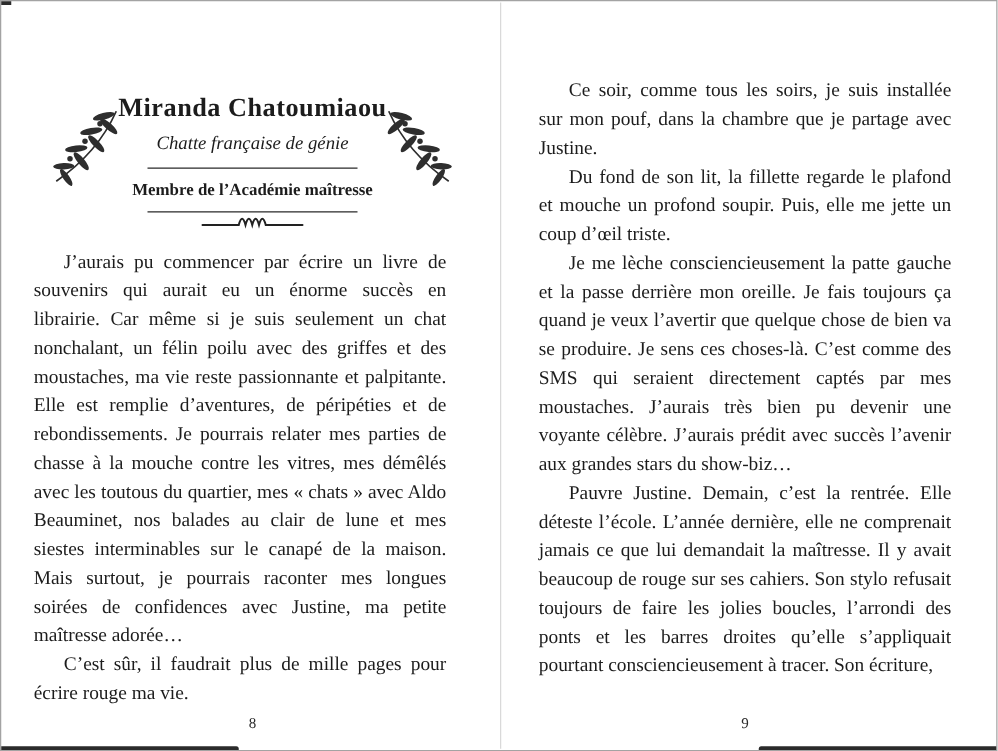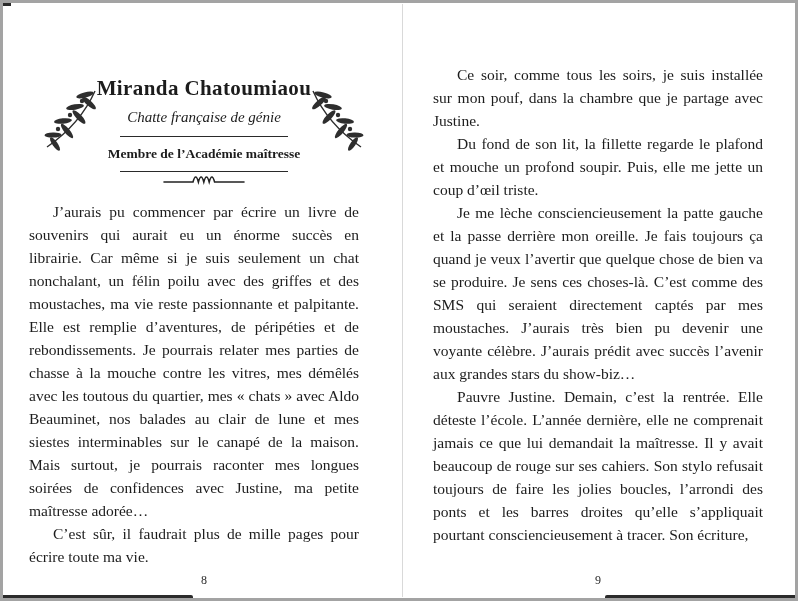--- a/index.html
+++ b/index.html
@@ -10,21 +10,21 @@
     overflow: hidden;
     background: #ffffff;
     font-family: "Liberation Serif", serif;
     color: #1c1c1c;
   }
   .frame {
     position: absolute;
     left: 0; top: 0;
     width: 798px; height: 601px;
     box-sizing: border-box;
-    border: 3px solid #a3a3a3;
+    border: 1px solid #a3a3a3;
     background: #ffffff;
   }
   .gutter {
     position: absolute;
     left: 399px; top: 1px; bottom: 1px;
     width: 1px;
     background: #d9d9d9;
   }
   .page {
     position: absolute;
@@ -169,21 +169,21 @@
     <div class="squiggle-wrap">
       <span>
         <svg width="84" height="18" viewBox="0 0 84 18">
           <path d="M2 11 H31 q2.7 -10 5.4 0 q2.7 -10 5.4 0 q2.7 -10 5.4 0 q2.7 -10 5.4 0 H82" fill="none" stroke="#222222" stroke-width="1.6" stroke-linecap="round"></path>
         </svg>
       </span>
     </div>
 
     <div class="body-text left-body">
       <p>J’aurais pu commencer par écrire un livre de souvenirs qui aurait eu un énorme succès en librairie. Car même si je suis seulement un chat nonchalant, un félin poilu avec des griffes et des moustaches, ma vie reste passionnante et palpitante. Elle est remplie d’aventures, de péripéties et de rebondissements. Je pourrais relater mes parties de chasse à la mouche contre les vitres, mes démêlés avec les toutous du quartier, mes « chats » avec Aldo Beauminet, nos balades au clair de lune et mes siestes interminables sur le canapé de la maison. Mais surtout, je pourrais raconter mes longues soirées de confidences avec Justine, ma petite maîtresse adorée…</p>
-      <p>C’est sûr, il faudrait plus de mille pages pour écrire toute ma vie.</p>
+      <p>C’est sûr, il faudrait plus de mille pages pour écrire rouge ma vie.</p>
     </div>
 
     <div class="pagenum">8</div>
   </div>
 
   <div class="gutter"></div>
 
   <div class="page right">
     <div class="body-text right-body">
       <p>Ce soir, comme tous les soirs, je suis installée sur mon pouf, dans la chambre que je partage avec Justine.</p>

